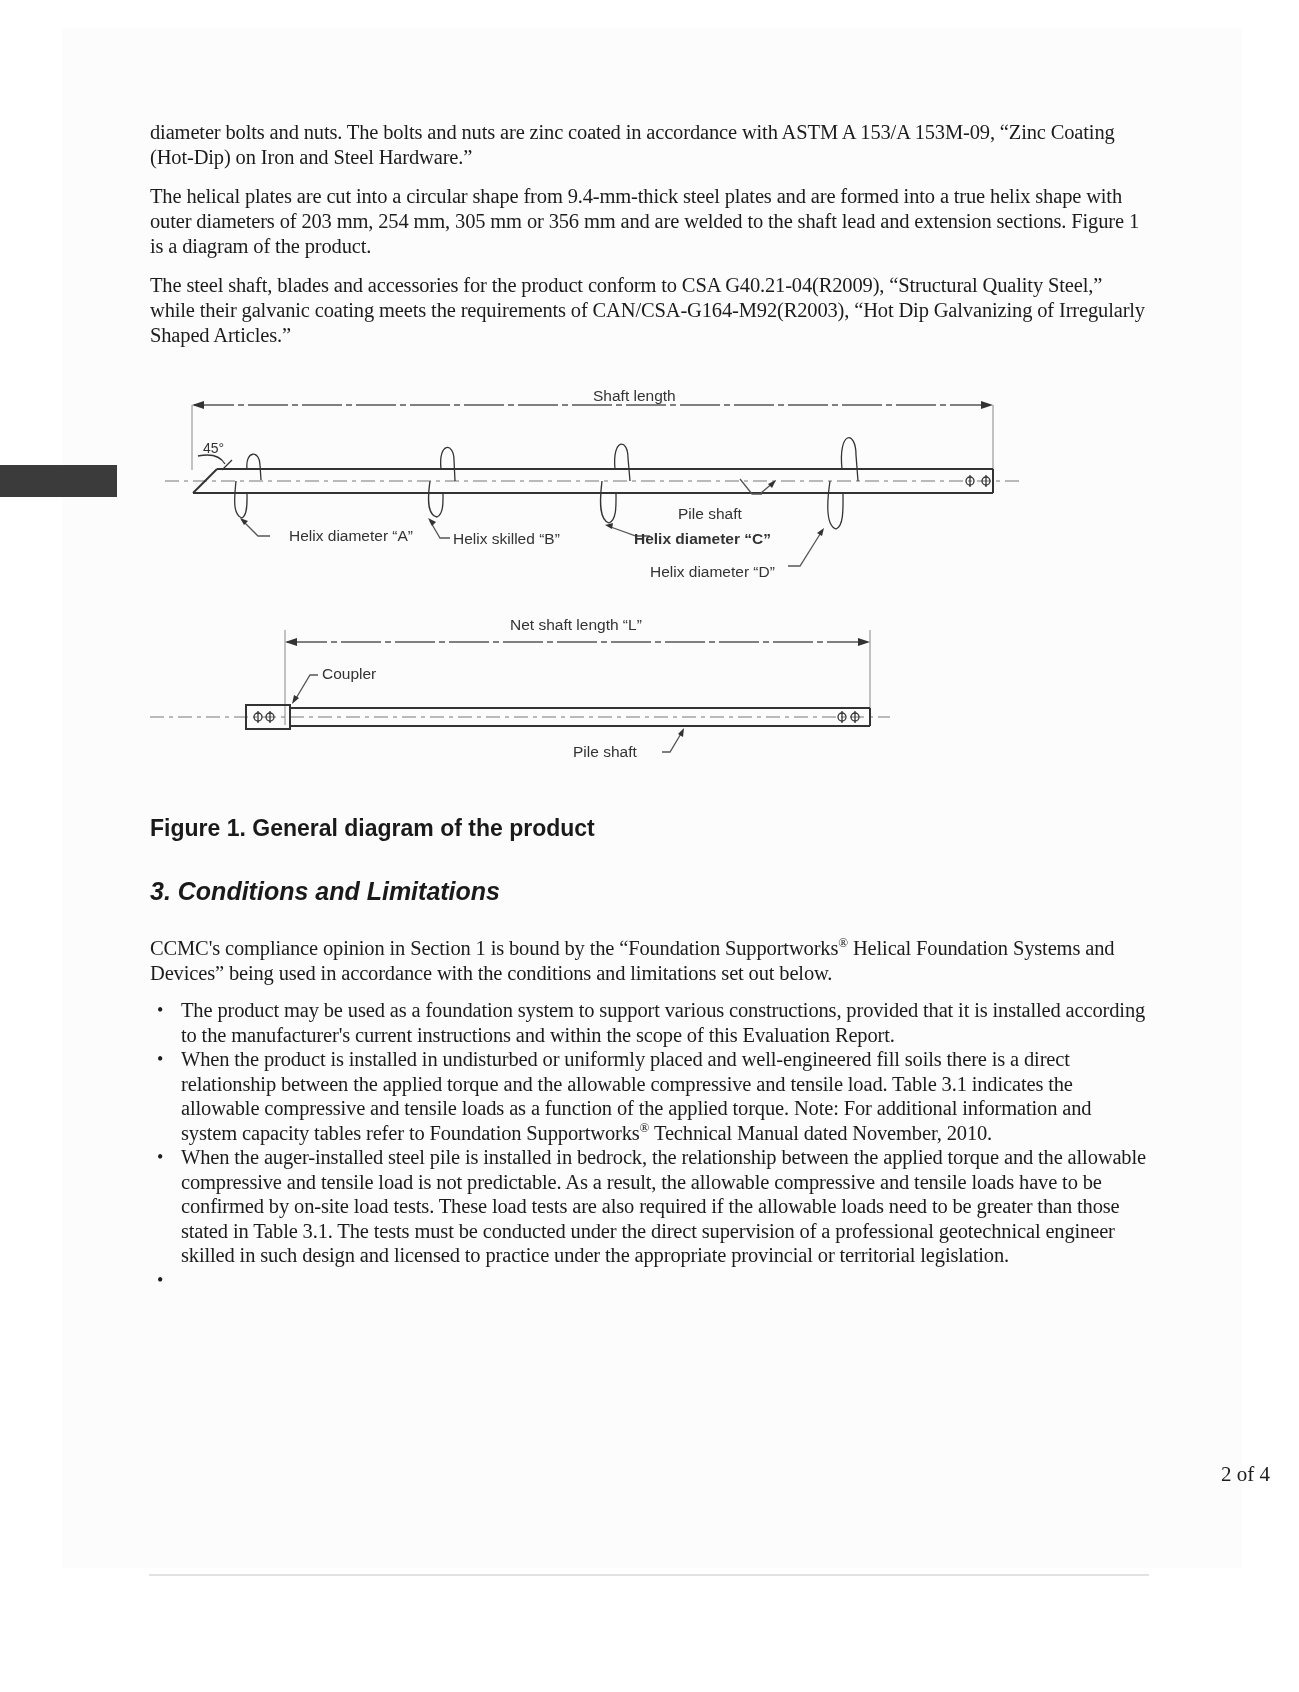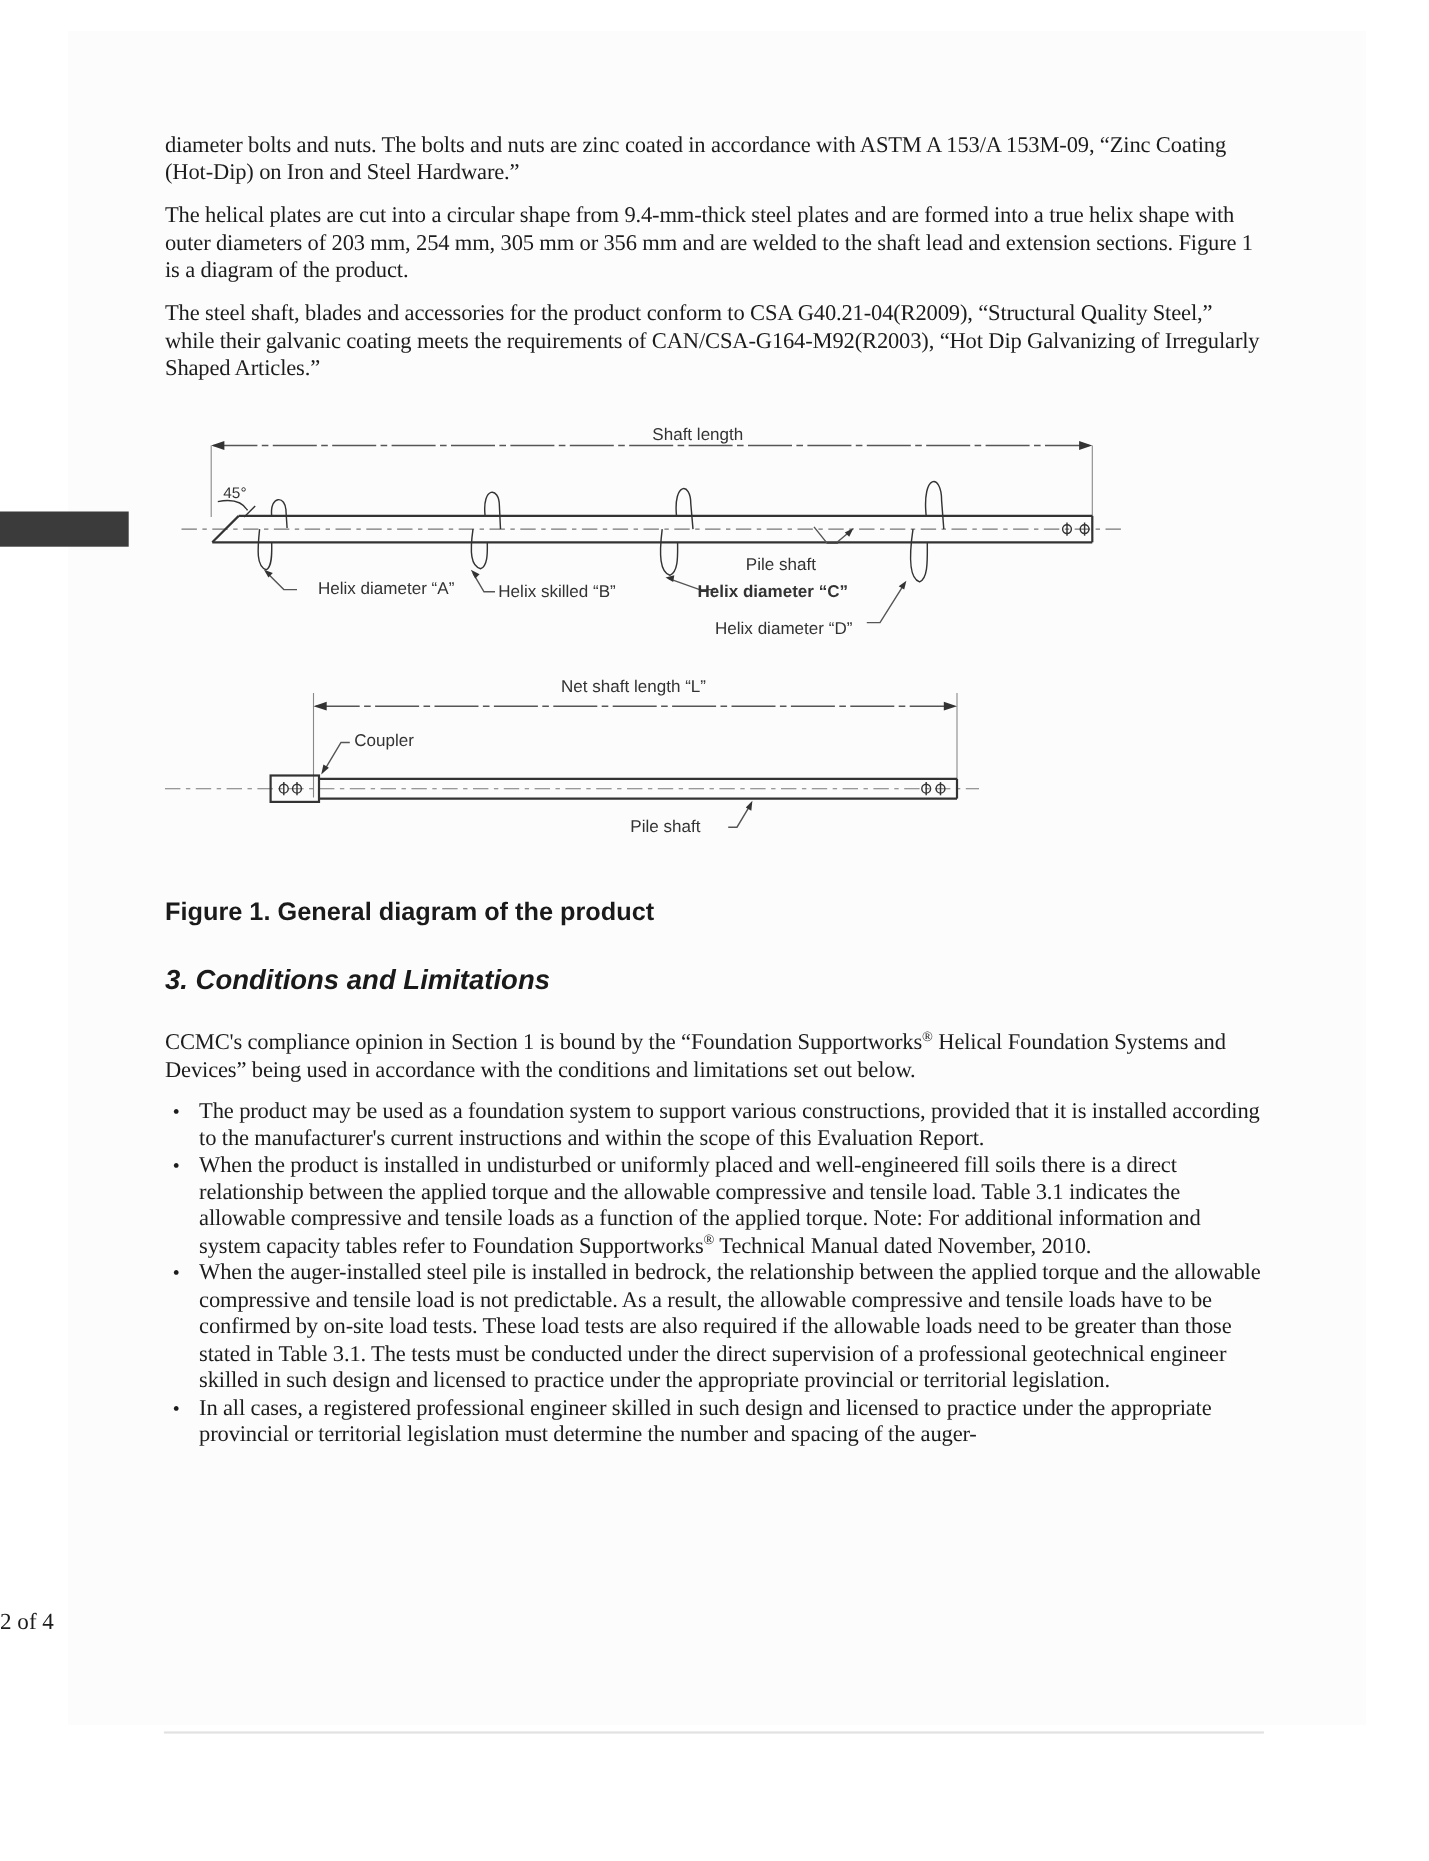--- a/index.html
+++ b/index.html
@@ -45,21 +45,21 @@
   }
   .bullet-item {
     position: relative; padding-left: 31px;
     font-size: 20.5px; line-height: 24.5px; letter-spacing: -0.15px;
   }
   .bullet-dot {
     position: absolute; left: 7px; top: 0; font-size: 18px;
   }
   sup { font-size: 13px; line-height: 0; }
   .page-number {
-    position: absolute; left: 0; width: 1270px; top: 1462px; text-align: left;
+    position: absolute; left: 0; width: 1270px; top: 1462px; text-align: right;
     font-size: 21px;
   }
   .bottom-rule {
     position: absolute; left: 149px; top: 1574px; width: 1000px; height: 2px;
     background: #e2e2e2;
   }
 </style>
 </head>
 <body>
 
@@ -174,18 +174,17 @@
   <li class="bullet-item">
     <span class="bullet-dot">•</span>
     <span>When the product is installed in undisturbed or uniformly placed and well-engineered fill soils there is a direct relationship between the applied torque and the allowable compressive and tensile load.  Table 3.1 indicates the allowable compressive and tensile loads as a function of the applied torque.  Note:  For additional information and system capacity tables refer to Foundation Supportworks</span><sup>®</sup><span> Technical Manual dated November, 2010.</span>
   </li>
   <li class="bullet-item">
     <span class="bullet-dot">•</span>
     <span>When the auger-installed steel pile is installed in bedrock, the relationship between the applied torque and the allowable compressive and tensile load is not predictable.  As a result, the allowable compressive and tensile loads have to be confirmed by on-site load tests.  These load tests are also required if the allowable loads need to be greater than those stated in Table 3.1.  The tests must be conducted under the direct supervision of a professional geotechnical engineer skilled in such design and licensed to practice under the appropriate provincial or territorial legislation.</span>
   </li>
   <li class="bullet-item">
     <span class="bullet-dot">•</span>
-    <span>In all cases, a registered professional engineer skilled in such design and licensed to practice under the appropriate provincial or territorial legislation must determine the number and spacing of the auger-</span>
   </li>
 </ul>
 
 <div class="page-number">2 of 4</div>
 <div class="bottom-rule"></div>
 
 </body></html>

